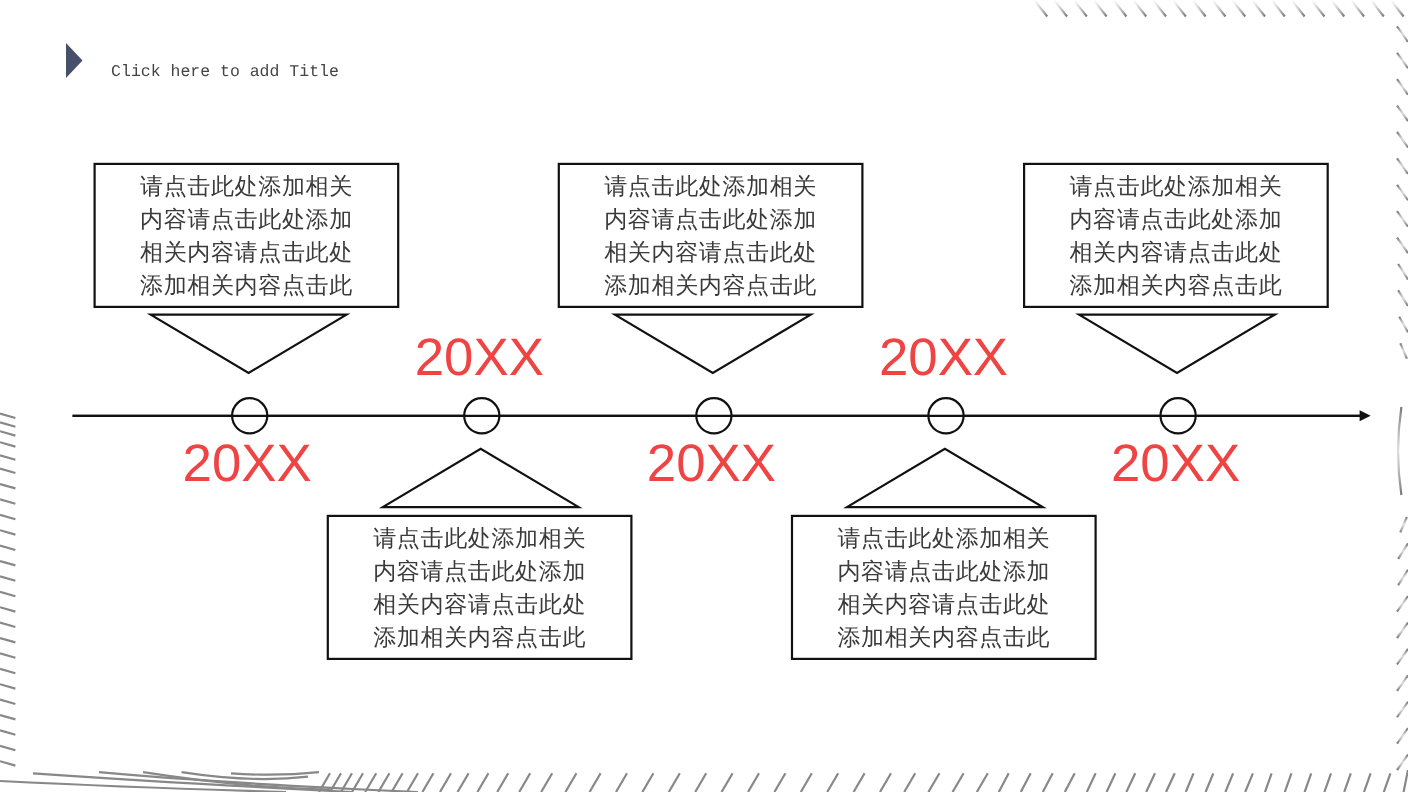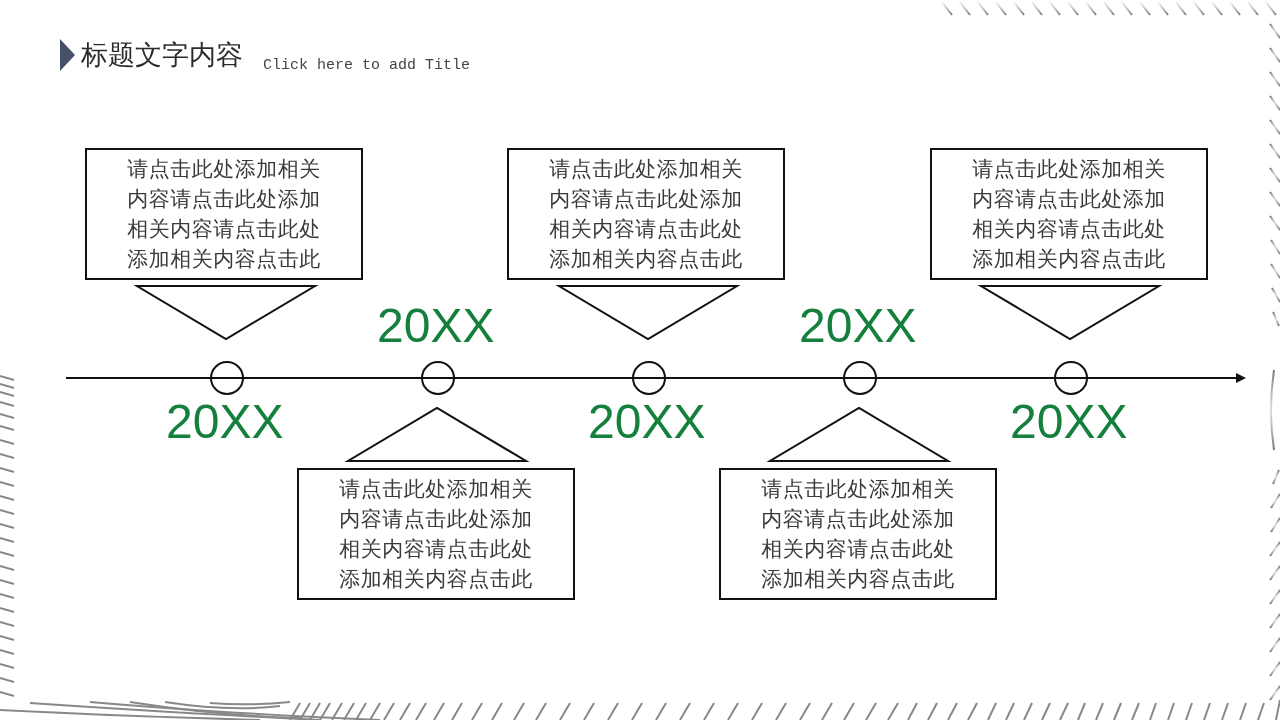--- a/index.html
+++ b/index.html
@@ -5,21 +5,21 @@
   html, body { margin: 0; padding: 0; }
   body { width: 1280px; height: 720px; position: relative; overflow: hidden; background: #ffffff; font-family: "DejaVu Sans", "Liberation Sans", sans-serif; }
   .deco { position: absolute; left: 0; top: 0; width: 1280px; height: 720px; pointer-events: none; }
   .title-wrap { position: absolute; left: 60px; top: 38px; height: 34px; display: flex; align-items: center; }
   .title-arrow { width: 0; height: 0; border-top: 16px solid transparent; border-bottom: 16px solid transparent; border-left: 15px solid #465068; margin-right: 6px; }
   .title-zh { font-family: "DejaVu Serif", "Liberation Serif", serif; font-size: 27px; color: #2b2b2b; letter-spacing: 0px; }
   .title-en { font-family: "Liberation Mono", "DejaVu Sans Mono", monospace; font-size: 15px; color: #444444; margin-left: 20px; margin-top: 20px; }
   .stage { position: absolute; left: 0; top: 0; width: 1280px; height: 720px; }
   .box { position: absolute; width: 278px; height: 132px; border: 2px solid #111111; background: #fff; box-sizing: border-box; display: flex; flex-direction: column; align-items: center; justify-content: center; }
   .box .line { font-size: 21px; line-height: 30px; color: #3a3a3a; letter-spacing: 0.5px; white-space: nowrap; }
-  .year { position: absolute; font-family: "Liberation Sans", "DejaVu Sans", sans-serif; font-size: 48px; color: #15803d; line-height: 1; }
+  .year { position: absolute; font-family: "Liberation Sans", "DejaVu Sans", sans-serif; font-size: 48px; color: #ef4444; line-height: 1; }
 </style>
 </head>
 <body>
 
 <svg class="deco" viewBox="0 0 1280 720" xmlns="http://www.w3.org/2000/svg">
   <defs>
     <linearGradient id="topfade" x1="0" y1="0" x2="1" y2="0">
       <stop offset="0" stop-color="#bbbbbb" stop-opacity="0"></stop>
       <stop offset="1" stop-color="#777777" stop-opacity="1"></stop>
     </linearGradient>
@@ -168,21 +168,20 @@
     <line x1="1204" y1="720" x2="1210" y2="703"></line>
       <line x1="1222" y1="720" x2="1228" y2="703"></line>
       <line x1="1240" y1="720" x2="1246" y2="703"></line>
     <line x1="1258" y1="720" x2="1264" y2="703"></line>
       <line x1="1276" y1="720" x2="1280" y2="700"></line>
   </g>
 </svg>
 
 <div class="title-wrap">
   <div class="title-arrow"></div>
-  <span class="title-zh">标题文字内容</span>
   <span class="title-en">Click here to add Title</span>
 </div>
 
 <div class="stage">
 
   <svg style="position:absolute;left:0;top:0;" width="1280" height="720">
     <line x1="66" y1="378" x2="1238" y2="378" stroke="#111" stroke-width="2"></line>
     <polygon points="1246,378 1236,373 1236,383" fill="#111"></polygon>
     <g fill="#fff" stroke="#111" stroke-width="2">
       <circle cx="227" cy="378" r="16"></circle>

